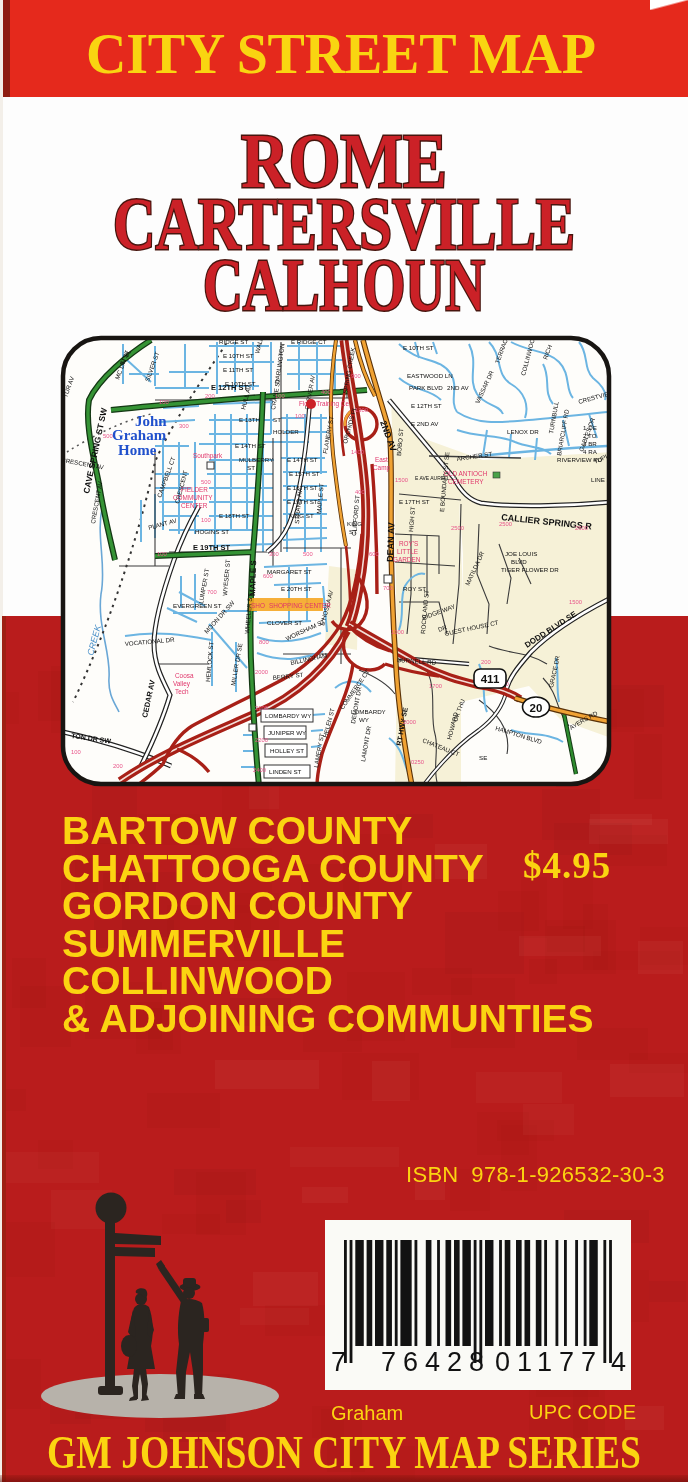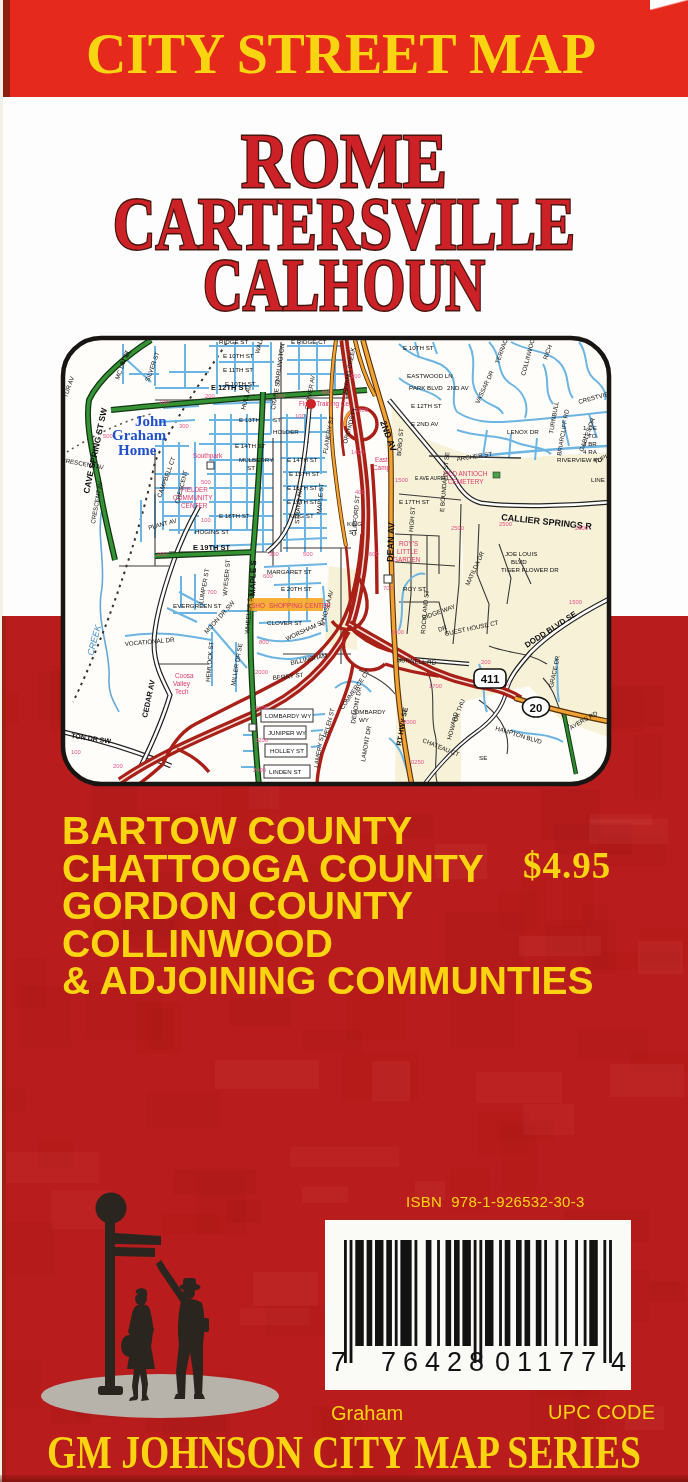--- a/index.html
+++ b/index.html
@@ -595,28 +595,29 @@
 
   <rect x="4" y="4" width="546" height="446" rx="38" ry="38" fill="none" stroke="#181512" stroke-width="4.5"></rect>
 </svg>
 
   <div class="abs" style="left:62px;top:812px;width:560px;
        font-weight:bold;font-size:39px;line-height:37.6px;color:#fbd411;letter-spacing:0;">
 
     <div>BARTOW COUNTY</div>
     <div>CHATTOOGA COUNTY</div>
     <div>GORDON COUNTY</div>
+    <div>SUMMERVILLE</div>
     <div>COLLINWOOD</div>
     <div>&amp; ADJOINING COMMUNTIES</div>
   </div>
 
   <div class="abs" style="left:523px;top:812px;font-family:'Liberation Serif',serif;
        font-weight:bold;font-size:37px;letter-spacing:1px;color:#fbd411;margin-top:32px;">$4.95</div>
 
-  <div class="abs" style="left:406px;top:1193px;font-size:15px;letter-spacing:0.3px;color:#fbd411;">ISBN&nbsp; 978-1-926532-30-3</div>
+  <div class="abs" style="left:406px;top:1162px;font-size:22px;letter-spacing:0.3px;color:#fbd411;">ISBN&nbsp; 978-1-926532-30-3</div>
 
   <div class="abs" style="left:325px;top:1220px;width:306px;height:170px;background:#fafaf6;"></div>
 
   <svg class="abs" style="left:325px;top:1220px;" width="306" height="170" viewBox="0 0 306 170">
 
     <g fill="#121212">
       <rect x="19.0" y="20" width="2.82" height="123"></rect>
       <rect x="24.6" y="20" width="2.82" height="123"></rect>
       <rect x="30.3" y="20" width="8.46" height="106"></rect>
       <rect x="41.6" y="20" width="5.64" height="106"></rect>
@@ -651,21 +652,21 @@
     <g font-family="Liberation Sans" font-size="27" fill="#121212">
       <text x="6" y="151">7</text>
       <text x="56" y="151" letter-spacing="7">76428</text>
       <text x="170" y="151" letter-spacing="7">01177</text>
       <text x="286" y="151">4</text>
     </g>
   </svg>
 
   <div class="abs" style="left:331px;top:1402px;font-size:20px;color:#fbd411;">Graham</div>
 
-  <div class="abs" style="left:548px;top:1401px;font-size:20px;letter-spacing:0.2px;color:#fbd411;">UPC CODE</div>
+  <div class="abs" style="left:529px;top:1401px;font-size:20px;letter-spacing:0.2px;color:#fbd411;">UPC CODE</div>
 
   <svg class="abs" style="left:20px;top:1180px;" width="280" height="250" viewBox="0 0 280 250">
 
     <ellipse cx="140" cy="216" rx="119" ry="22" fill="#b7b2aa"></ellipse>
 
     <rect x="85" y="42" width="10" height="168" fill="#2b2520"></rect>
     <rect x="78" y="206" width="25" height="9" rx="3" fill="#2b2520"></rect>
 
     <circle cx="91" cy="28" r="15.5" fill="#2b2520"></circle>
     <rect x="88" y="40" width="7" height="8" fill="#2b2520"></rect>

